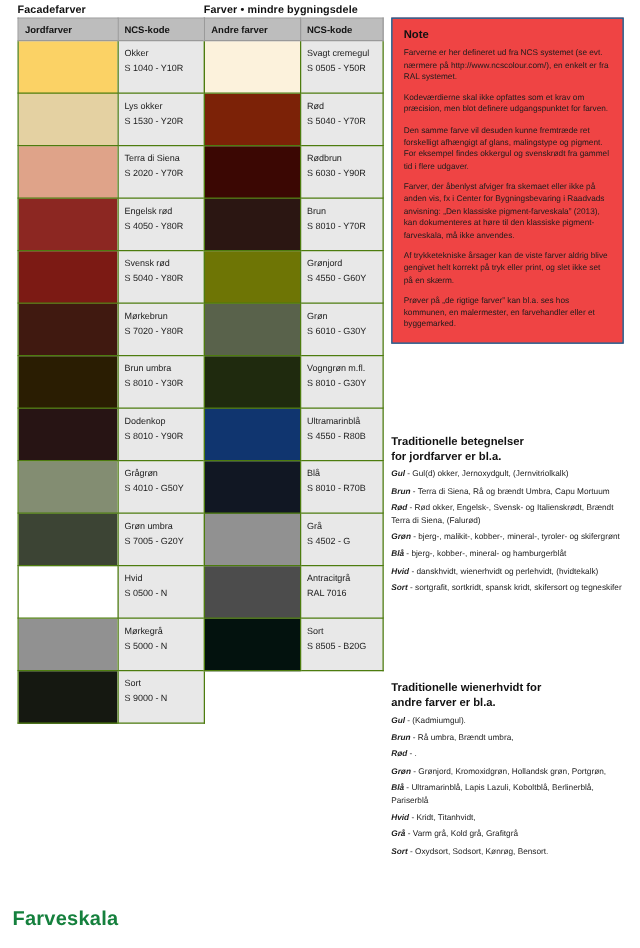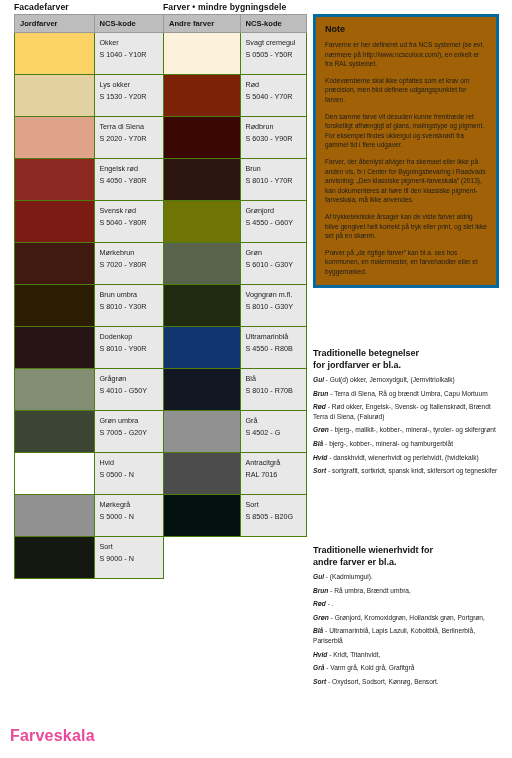--- a/index.html
+++ b/index.html
@@ -68,22 +68,22 @@
   #table-other col.c1{width:76px;}
   #table-other col.c2{width:66px;}
 
   .heading-facade{position:absolute;left:14px;top:2px;}
   .heading-other{position:absolute;left:163px;top:2px;}
 
   
   .note-box{
     position:absolute;
     left:313px;top:14px;width:186px;
-    background:#a16207;
-    border:3px solid #0369a1;
+    background:#ef4444;
+    border:1px solid #0369a1;
     padding:7px 9px 9px 9px;
     box-sizing:border-box;
   }
   .note-title{
     font-size:9px;font-weight:bold;margin:0 0 5px 0;color:#111;
     line-height:11px;
   }
   .note-p{
     font-size:6.6px;line-height:9.6px;margin:0 0 7px 0;color:#1c1c1c;
     text-align:left;
@@ -98,21 +98,21 @@
     font-size:9px;font-weight:bold;line-height:11.5px;margin:0 0 4px 0;color:#111;
   }
   .trad-line{
     font-size:6.6px;line-height:9.6px;margin:0 0 4px 0;color:#1c1c1c;
   }
   .trad-line em{font-style:italic;font-weight:bold;}
 
   
   .footer-title{
     position:absolute;left:10px;top:726px;
-    font-size:16px;font-weight:bold;color:#ec4899;
+    font-size:16px;font-weight:bold;color:#15803d;
     line-height:19px;letter-spacing:0.2px;
   }
 </style>
 </head>
 <body>
 
 <div class="page">
 
   <div class="col-heading heading-facade">Facadefarver</div>
 

